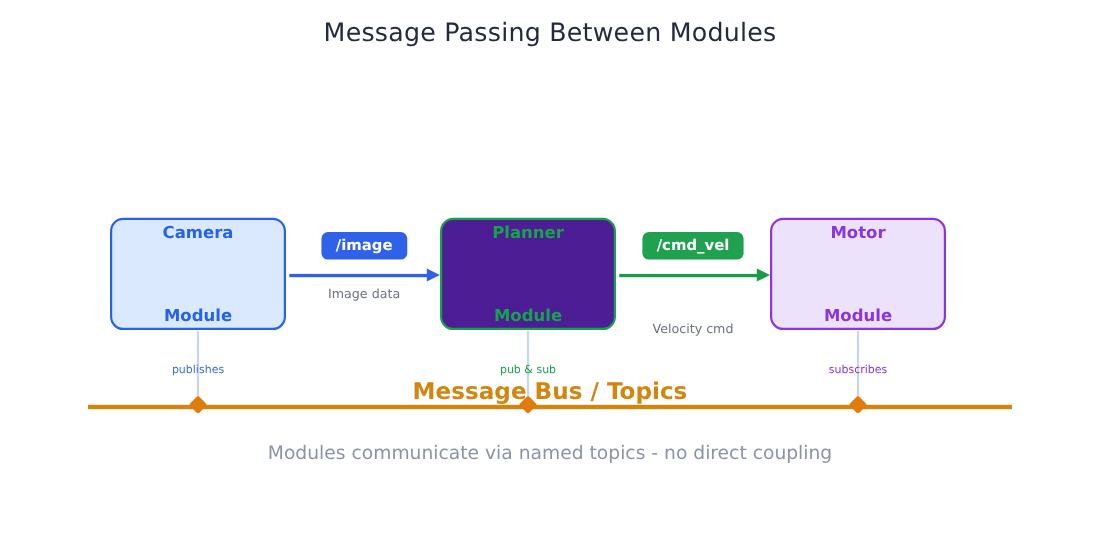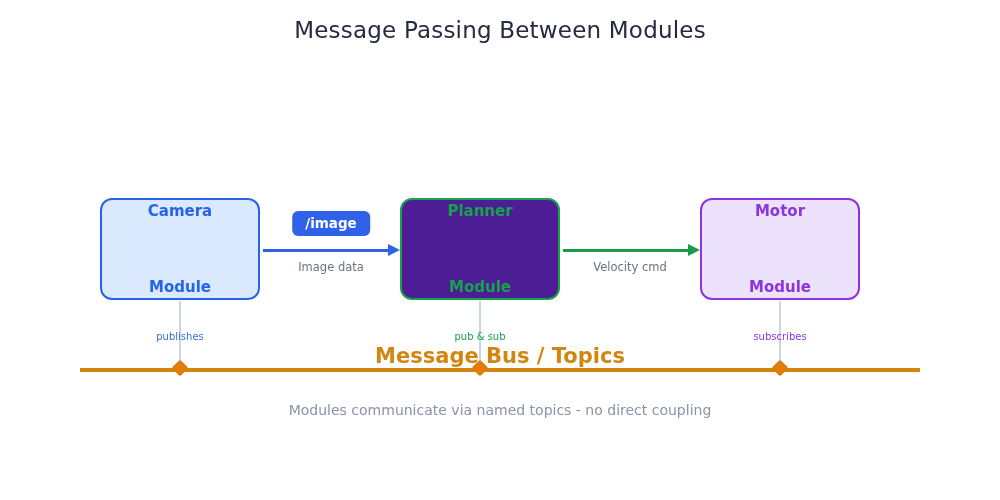--- a/index.html
+++ b/index.html
@@ -105,21 +105,21 @@
   .flow-caption {
     position: absolute;
     top: 260px;
     font-size: 11.5px;
     color: #6b7280;
     white-space: nowrap;
     transform: translateX(-50%);
     text-align: center;
   }
   #caption-image  { left: 331px; }
-  #caption-cmdvel { left: 630px; }
+  #caption-cmdvel { left: 630px; margin-top: 32px; }
 
   
   .bus-connector {
     position: absolute;
     top: 301px;
     width: 1.6px;
     height: 69px;
     background: #c9d6e8;
   }
   #conn-camera  { left: 179.2px; }
@@ -172,21 +172,21 @@
     color: #d3860f;
   }
 
   
   #footer-note {
     position: absolute;
     left: 0;
     top: 402px;
     width: 1000px;
     text-align: center;
-    font-size: 14px;
+    font-size: 17px;
     color: #8a94a6;
   }
 </style>
 </head>
 <body>
 
 <div id="canvas">
 
   <div id="title">Message Passing Between Modules</div>
 
@@ -199,20 +199,21 @@
     <span class="mod-line">Planner</span>
     <span class="mod-line">Module</span>
   </div>
 
   <div class="module-box" id="box-motor">
     <span class="mod-line">Motor</span>
     <span class="mod-line">Module</span>
   </div>
 
   <div class="topic-badge" id="badge-image">/image</div>
+  <div class="topic-badge" id="badge-cmdvel">/cmd_vel</div>
 
   <div class="arrow-wrap" id="arrow-image">
     <div class="arrow-shaft"></div>
     <div class="arrow-head"></div>
   </div>
 
   <div class="arrow-wrap" id="arrow-cmdvel">
     <div class="arrow-shaft"></div>
     <div class="arrow-head"></div>
   </div>

